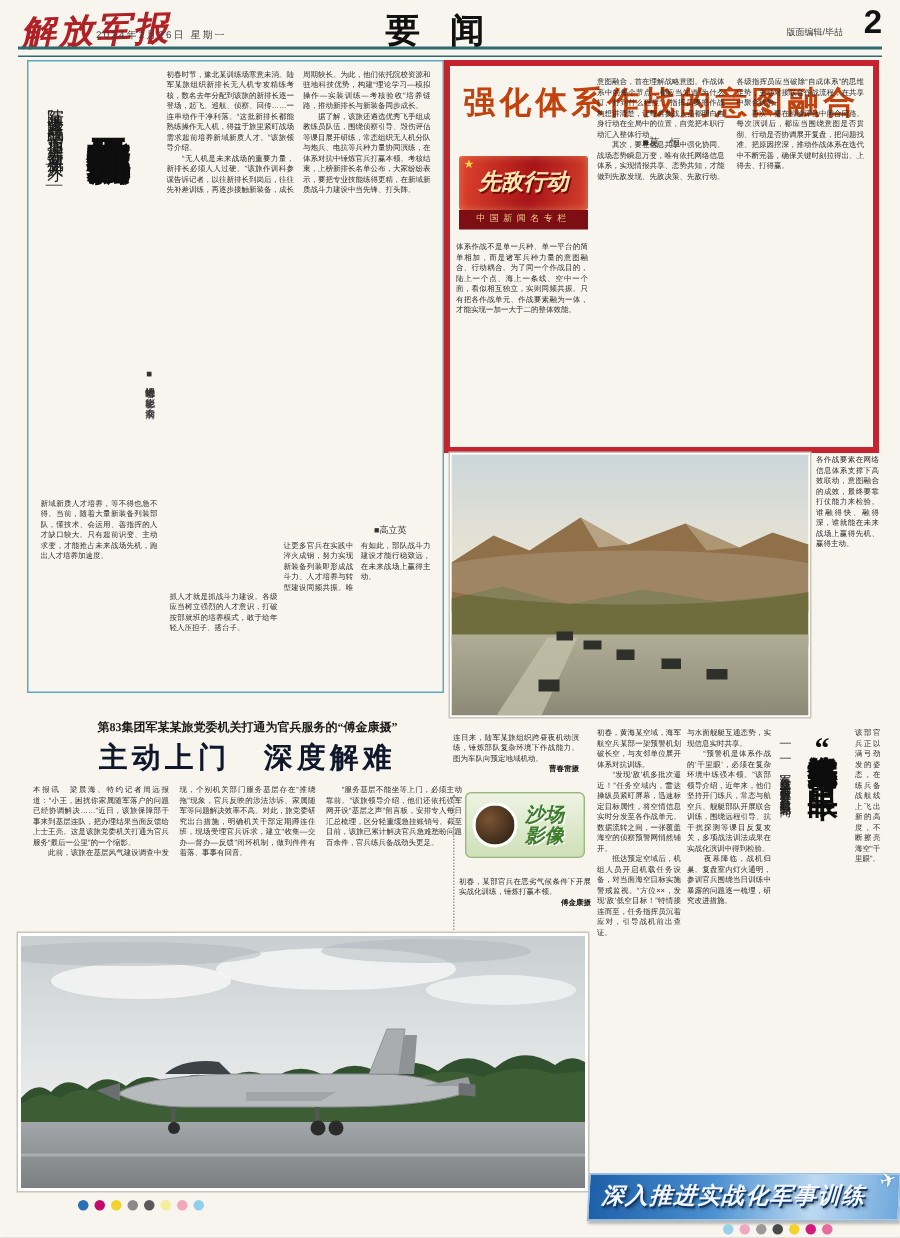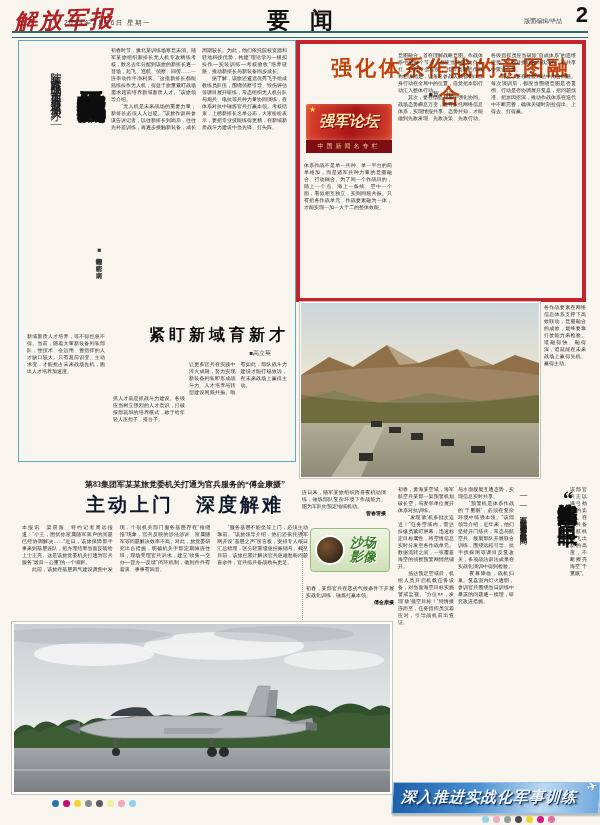--- a/index.html
+++ b/index.html
@@ -1,20 +1,20 @@
 <!DOCTYPE html>
 <html><head>
 <meta charset="utf-8">
 <style>
   html,body{margin:0;padding:0;background:#e8e6e0;}
   #page{position:relative;width:600px;height:825px;margin:0 auto;background:#f7f5ee;
         font-family:"Liberation Sans","DejaVu Sans",sans-serif;overflow:hidden;
         box-shadow:0 0 4px rgba(0,0,0,.25);}
   .abs{position:absolute;}
-  .serif{font-family:"Liberation Serif","DejaVu Serif",serif;padding-left:20px;}
+  .serif{font-family:"Liberation Serif","DejaVu Serif",serif;}
   
   .t{font-size:5px;line-height:7px;text-align:justify;color:#2b2b2b;
      overflow:hidden;white-space:pre-line;}
   .vert{writing-mode:vertical-rl;text-orientation:upright;}
   .credit{font-weight:bold;color:#111;display:block;text-align:right;font-size:5px;}
   
   #masthead{left:14px;top:5px;font-size:23px;font-weight:bold;font-style:italic;
             color:#b02025;letter-spacing:2px;transform:rotate(-2deg);}
   #dateline{left:64px;top:19px;font-size:6.5px;color:#3c3c3c;letter-spacing:1.5px;}
   #section-title{left:0;right:0;top:5px;text-align:center;font-size:23px;font-weight:900;
@@ -111,34 +111,33 @@
   <div class="abs" id="header-rule"></div>
 
   <div class="abs" id="left-box">
     <div class="abs vert serif" id="left-kicker">陆军某旅紧盯战场需求加速培养新域新质人才——</div>
     <div class="abs vert serif" id="left-headline">新排长都能熟练操作无人机</div>
     <div class="abs vert" id="left-byline">■本报特约记者 廖晓彬 俞润泰</div>
     <div class="abs t" id="left-body">初春时节，豫北某训练场寒意未消。陆军某旅组织新排长无人机专攻精练考核，数名去年分配到该旅的新排长逐一登场，起飞、巡航、侦察、回传……一连串动作干净利落。“这批新排长都能熟练操作无人机，得益于旅里紧盯战场需求超前培养新域新质人才。”该旅领导介绍。
 　　“无人机是未来战场的重要力量，新排长必须人人过硬。”该旅作训科参谋告诉记者，以往新排长到岗后，往往先补差训练，再逐步接触新装备，成长周期较长。为此，他们依托院校资源和驻地科技优势，构建“理论学习—模拟操作—实装训练—考核验收”培养链路，推动新排长与新装备同步成长。
 　　据了解，该旅还遴选优秀飞手组成教练员队伍，围绕侦察引导、毁伤评估等课目展开研练，常态组织无人机分队与炮兵、电抗等兵种力量协同演练，在体系对抗中锤炼官兵打赢本领。考核结束，上榜新排长名单公布，大家纷纷表示，要把专业技能练得更精，在新域新质战斗力建设中当先锋、打头阵。</div>
 
-    <div class="abs serif" id="sub-headline">紧盯新域育新才</div>
     <div class="abs" id="sub-byline">■高立英</div>
     <div class="abs t" id="sub-body-left">新域新质人才培养，等不得也急不得。当前，随着大量新装备列装部队，懂技术、会运用、善指挥的人才缺口较大。只有超前识变、主动求变，才能抢占未来战场先机，跑出人才培养加速度。</div>
     <div class="abs t" id="sub-body-mid">抓人才就是抓战斗力建设。各级应当树立强烈的人才意识，打破按部就班的培养模式，敢于给年轻人压担子、搭台子。</div>
     <div class="abs t" id="sub-body-right">让更多官兵在实践中淬火成钢，努力实现新装备列装即形成战斗力、人才培养与转型建设同频共振。唯有如此，部队战斗力建设才能行稳致远，在未来战场上赢得主动。</div>
   </div>
 
   <div class="abs" id="right-box">
     <div class="abs serif" id="rt-headline">强化体系作战的意图融合</div>
     <div class="abs" id="rt-byline">■葛　恒</div>
     <div class="abs" id="badge">
       <div id="badge-banner">
         <span id="badge-star">★</span>
-        <div id="badge-title">强军论坛</div>
+        <div id="badge-title">先敌行动</div>
       </div>
       <div id="badge-strip">中国新闻名专栏</div>
     </div>
     <div class="abs t" id="rt-col1">体系作战不是单一兵种、单一平台的简单相加，而是诸军兵种力量的意图融合、行动耦合。为了同一个作战目的，陆上一个点、海上一条线、空中一个面，看似相互独立，实则同频共振。只有把各作战单元、作战要素融为一体，才能实现一加一大于二的整体效能。</div>
     <div class="abs t" id="rt-cols">意图融合，首在理解战略意图。作战体系中的每个节点，都应当知道“为什么打、打到什么程度”。指挥员要把作战构想讲清楚，让每名参战人员都明白自身行动在全局中的位置，自觉把本职行动汇入整体行动。
 　　其次，要在信息共享中强化协同。战场态势瞬息万变，唯有依托网络信息体系，实现情报共享、态势共知，才能做到先敌发现、先敌决策、先敌行动。各级指挥员应当破除“自成体系”的思维定势，主动对接联合作战流程，在共享中聚合优势。
 　　再次，要在检验评估中闭合回路。每次演训后，都应当围绕意图是否贯彻、行动是否协调展开复盘，把问题找准、把原因挖深，推动作战体系在迭代中不断完善，确保关键时刻拉得出、上得去、打得赢。</div>
   </div>
 
   <div class="abs" id="photo-landscape">

